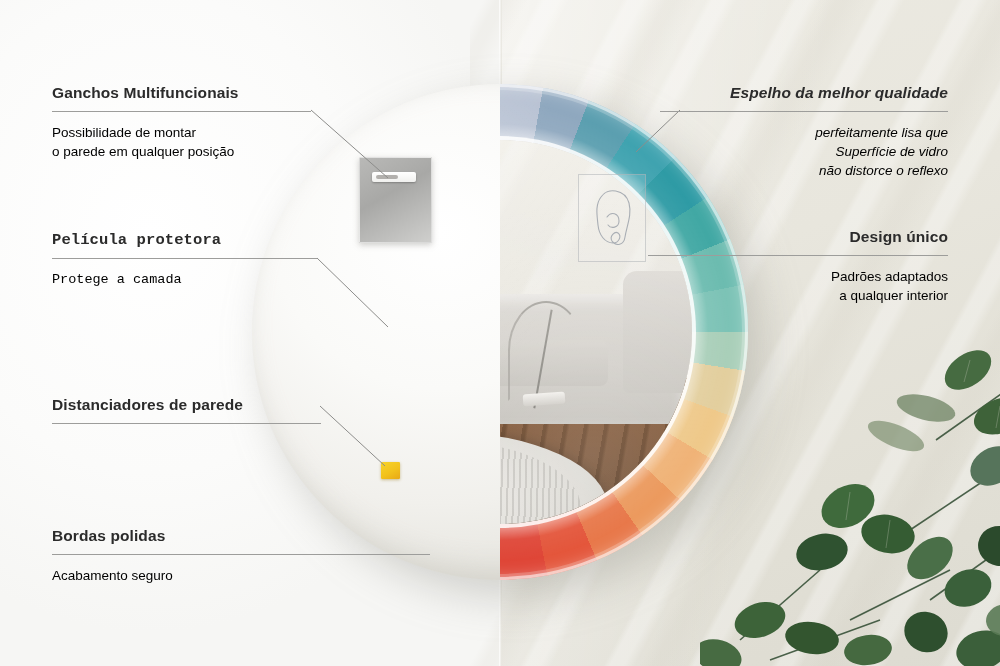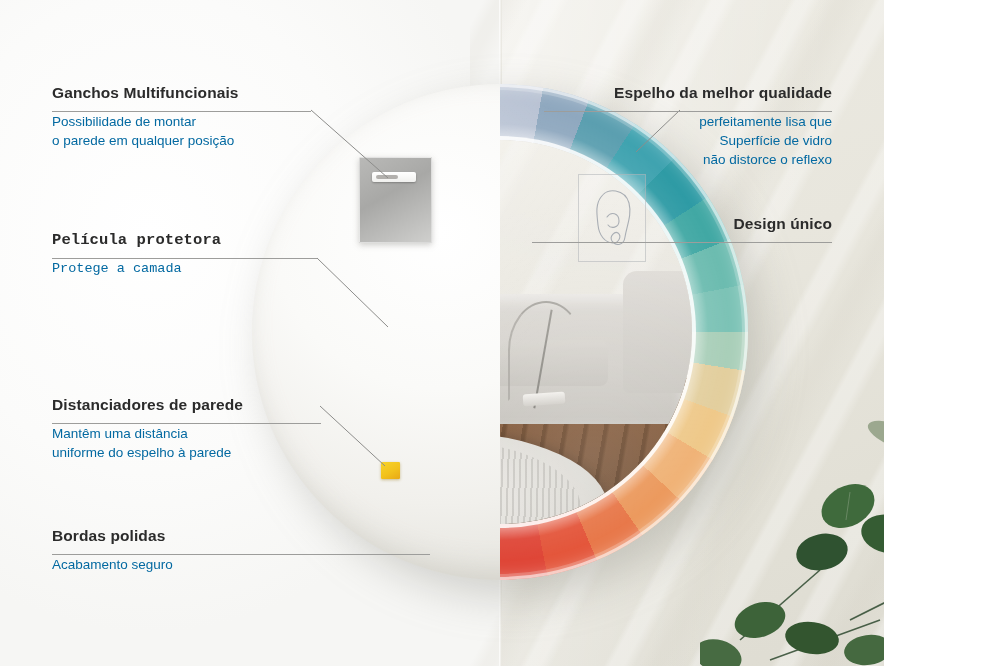--- a/index.html
+++ b/index.html
@@ -4,21 +4,21 @@
 <style>
   * { box-sizing: border-box; margin: 0; padding: 0; }
   html, body {
     width: 1000px; height: 666px;
     font-family: "Liberation Sans", sans-serif;
     overflow: hidden;
     background: #ffffff;
   }
   .stage {
     position: relative;
-    width: 884px; height: 666px;
+    width: 1000px; height: 666px;
     overflow: hidden;
     background: #ffffff;
   }
 
   
   .bg-left {
     position: absolute; left: 0; top: 0; width: 501px; height: 666px;
     background:
       radial-gradient(ellipse 70% 60% at 30% 35%, #ffffff 0%, #fbfbfa 60%, #f6f6f4 100%);
   }
@@ -277,23 +277,24 @@
     font-weight: bold;
     font-size: 15.5px;
     color: #2b2b2b;
     letter-spacing: .1px;
     white-space: nowrap;
   }
   .callout .rule{
     height:1px; background:#9d9d9b; margin-top:9px;
   }
   .callout .desc{
+    margin-top: 11px;
     font-size: 13.5px;
     line-height: 19px;
-    color: #0369a1;
+    color: #000000;
   }
   .c-left{ left:52px; }
   .c-left .title, .c-left .desc{ text-align:left; }
   .c-right{ text-align:right; }
   .c-right .title, .c-right .desc{ text-align:right; }
 
   
   .leader{ position:absolute; left:0; top:0; width:1000px; height:666px; pointer-events:none; }
 
   
@@ -374,47 +375,47 @@
     <div class="title">Película protetora</div>
     <div class="rule" style="width:265px;"></div>
     <div class="desc">
       <div>Protege a camada</div>
     </div>
   </div>
 
   <div class="callout c-left" style="top:396px; width:276px;">
     <div class="title">Distanciadores de parede</div>
     <div class="rule" style="width:269px;"></div>
-    <div class="desc">
-      <div>Mantêm uma distância</div>
-      <div>uniforme do espelho à parede</div>
-    </div>
   </div>
 
   <div class="callout c-left" style="top:527px; width:380px;">
     <div class="title">Bordas polidas</div>
     <div class="rule" style="width:378px;"></div>
     <div class="desc">
       <div>Acabamento seguro</div>
     </div>
   </div>
 
-  <div class="callout c-right" style="right:52px; top:84px; width:288px;">
+  <div class="callout c-right" style="right:52px; top:84px; width:288px;font-style:italic;">
     <div class="title">Espelho da melhor qualidade</div>
     <div class="rule" style="width:288px; margin-left:auto;"></div>
     <div class="desc">
       <div>perfeitamente lisa que</div>
       <div>Superfície de vidro</div>
       <div>não distorce o reflexo</div>
     </div>
   </div>
 
-  <div class="callout c-right" style="right:52px; top:215px; width:288px;">
+  <div class="callout c-right" style="right:52px; top:228px; width:288px;">
     <div class="title">Design único</div>
     <div class="rule" style="width:300px; margin-left:-12px;"></div>
+    <div class="desc">
+      <div>Padrões adaptados</div>
+      <div>a qualquer interior</div>
+    </div>
   </div>
 
   <svg class="plant" viewBox="0 0 320 360">
     <g stroke="#2f4a30" stroke-width="1.6" fill="none" opacity="0.85">
       <path d="M318 62 L236 120"></path>
       <path d="M300 150 L210 210"></path>
       <path d="M250 250 L150 300"></path>
       <path d="M180 300 L70 340"></path>
       <path d="M120 250 L40 320"></path>
       <path d="M300 230 L230 280"></path>

